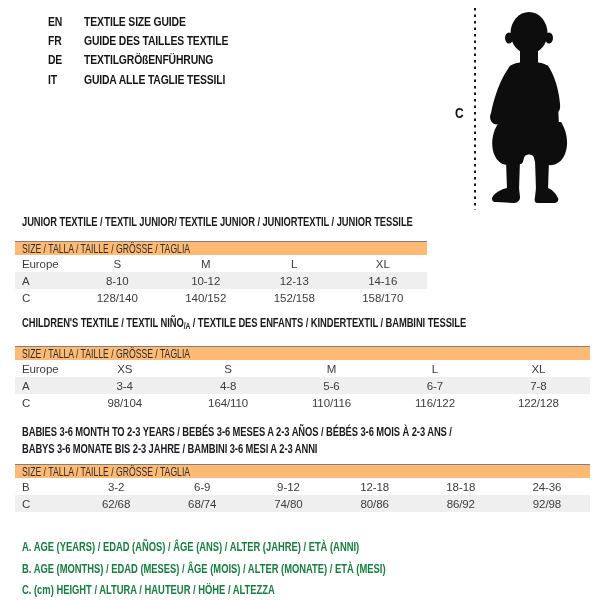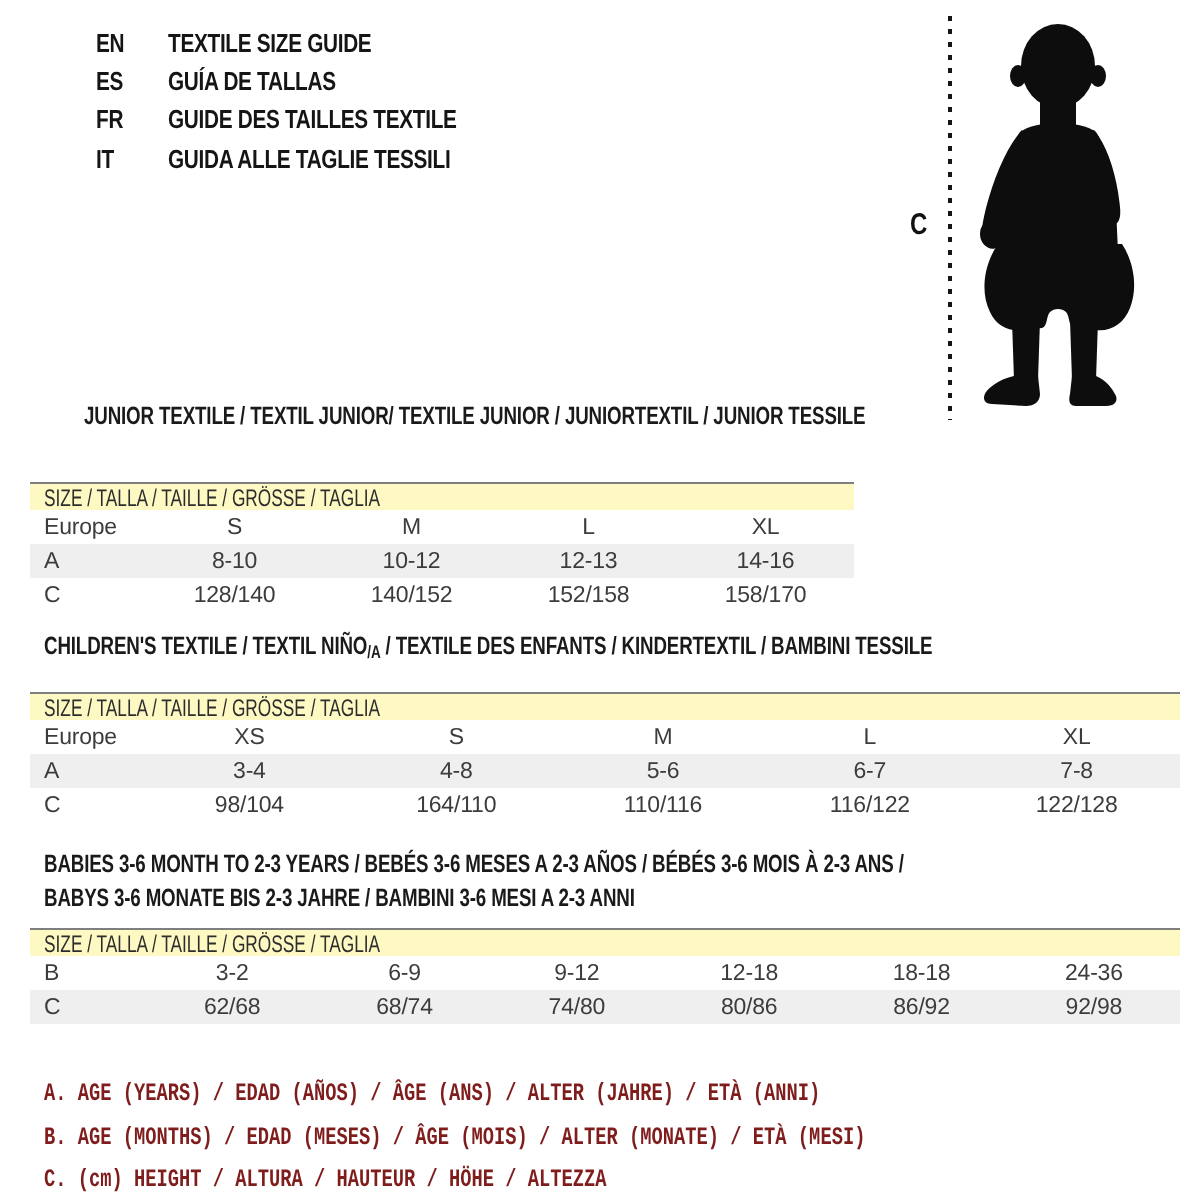--- a/index.html
+++ b/index.html
@@ -22,53 +22,53 @@
   
   .figure-svg{position:absolute;left:450px;top:2px;width:145px;height:212px;}
   .measure-label{position:absolute;left:455px;top:104px;font-weight:bold;font-size:15px;color:#111;}
 
   
   .section-hdg{position:absolute;left:22px;font-weight:bold;font-size:12.5px;letter-spacing:-.1px;color:#1a1a1a;white-space:nowrap;line-height:13px;}
   .sub-part{font-size:9px;vertical-align:-2px;}
 
   
   .sizetable{position:absolute;left:15px;}
-  .t-head{height:13px;background:#fef9c3;border-top:1px solid #7f7f7f;display:flex;align-items:center;padding-left:7px;font-size:12px;color:#2d2d2d;}
+  .t-head{height:13px;background:#fdba74;border-top:1px solid #7f7f7f;display:flex;align-items:center;padding-left:7px;font-size:12px;color:#2d2d2d;}
   .t-row{display:flex;align-items:center;height:17px;font-size:11.5px;color:#3c3c3c;letter-spacing:-.1px;}
   .t-row.alt{background:#efefef;}
   .t-label{width:58px;flex:none;padding-left:7px;box-sizing:border-box;}
   .t-cell{flex:1;text-align:center;}
 
   .jr-table{top:241px;width:412px;}
   .ch-table{top:346px;width:575px;}
   .bb-table{top:464px;width:575px;}
-  .jr-hdg{top:202px;margin-left:20px;}
+  .jr-hdg{top:216px;}
   .ch-hdg{top:317px;}
   .bb-hdg1{top:426px;}
   .bb-hdg2{top:443px;}
 
   
   .footnotes{position:absolute;left:22px;top:536px;}
-  .footnote{height:21.8px;display:flex;align-items:center;font-weight:bold;font-size:12.5px;color:#7f1d1d;font-family:Liberation Mono, monospace;}
+  .footnote{height:21.8px;display:flex;align-items:center;font-weight:bold;font-size:12.5px;color:#15803d;}
 </style>
 </head>
 <body>
 
 <div class="langs">
   <div class="lang-row">
     <span class="lang-code"><span class="cond80">EN</span></span>
     <span class="cond80">TEXTILE SIZE GUIDE</span>
   </div>
   <div class="lang-row">
-    <span class="lang-code"><span class="cond80">ES</span></span>
-    <span class="cond80">GUÍA DE TALLAS</span>
+    <span class="lang-code"><span class="cond80">FR</span></span>
+    <span class="cond80">GUIDE DES TAILLES TEXTILE</span>
   </div>
   <div class="lang-row">
-    <span class="lang-code"><span class="cond80">FR</span></span>
-    <span class="cond80">GUIDE DES TAILLES TEXTILE</span>
+    <span class="lang-code"><span class="cond80">DE</span></span>
+    <span class="cond80">TEXTILGRÖßENFÜHRUNG</span>
   </div>
   <div class="lang-row">
     <span class="lang-code"><span class="cond80">IT</span></span>
     <span class="cond80">GUIDA ALLE TAGLIE TESSILI</span>
   </div>
 </div>
 
 <svg class="figure-svg" viewBox="0 0 145 212">
   <line x1="25" y1="6" x2="25" y2="208" stroke="#161616" stroke-width="2" stroke-dasharray="2.5 4"></line>
   <g transform="translate(33,2)" fill="#0d0d0d">

